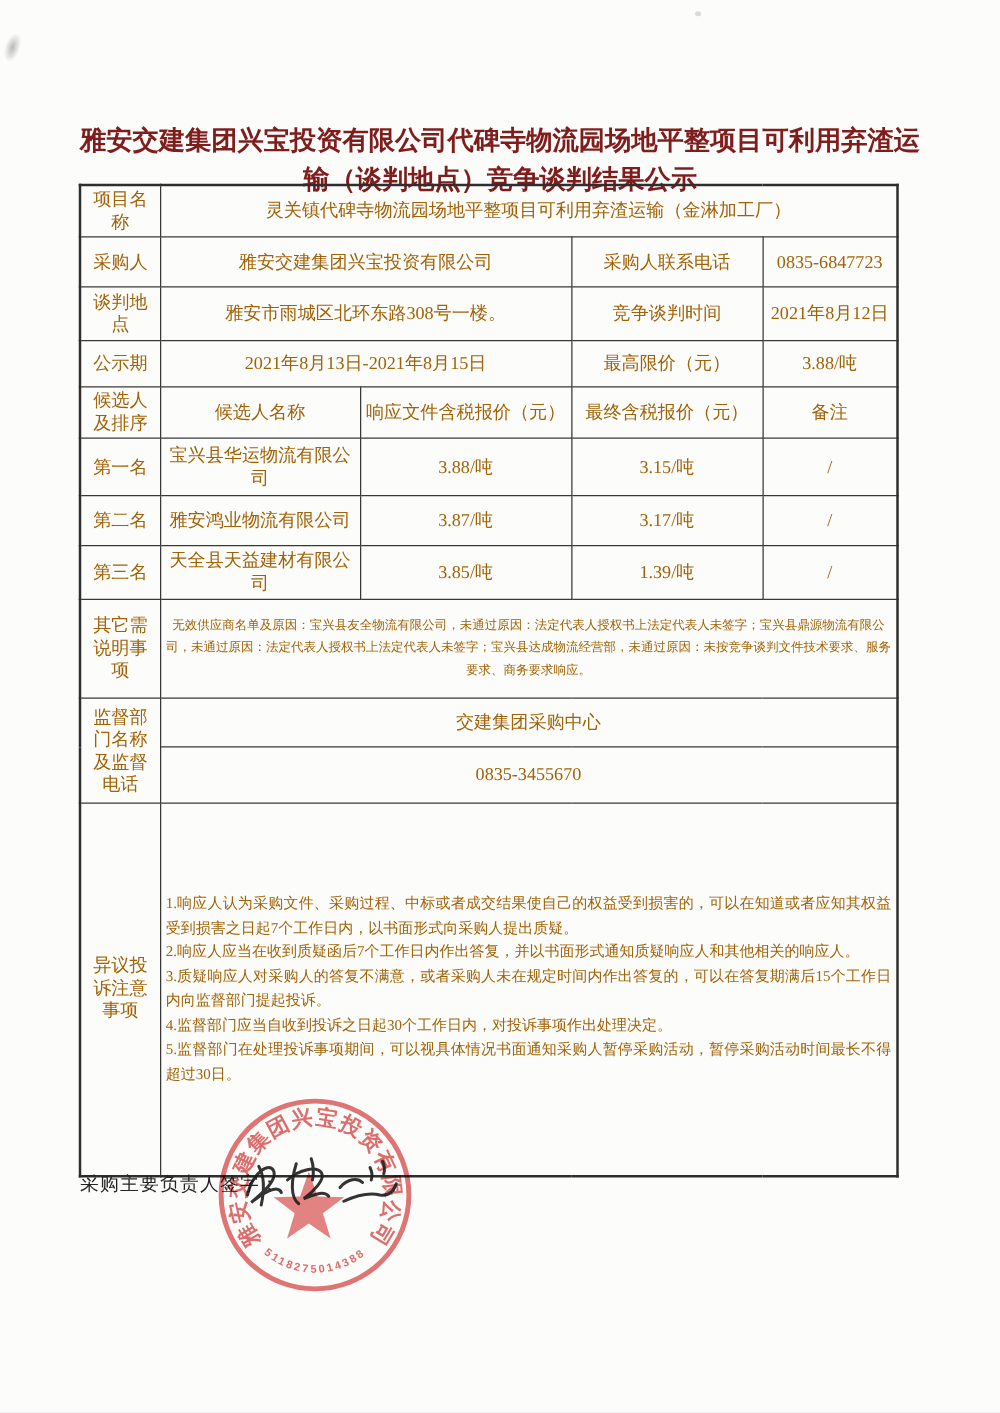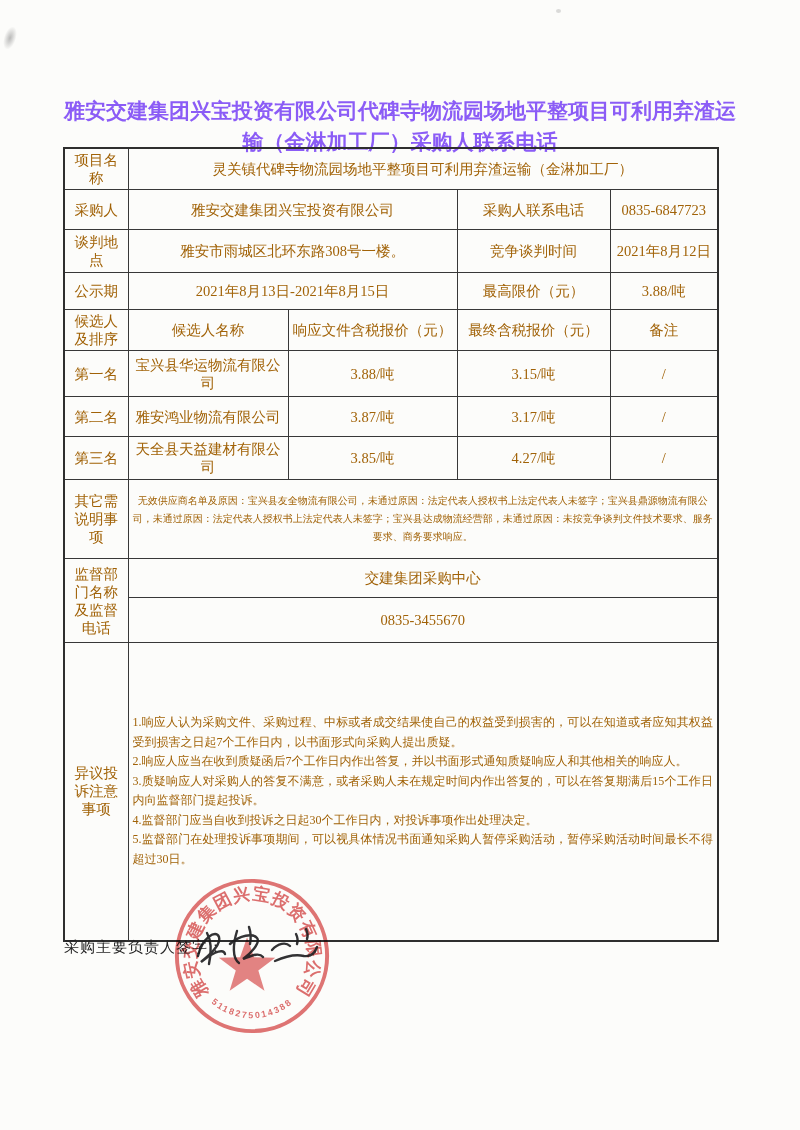--- a/index.html
+++ b/index.html
@@ -16,22 +16,22 @@
   .corner-mark {
     position:absolute; left:4px; top:26px; width:12px; height:24px;
     background:radial-gradient(closest-side, rgba(85,85,85,.40), rgba(120,120,120,0));
     transform:rotate(18deg);
   }
   .speck { position:absolute; border-radius:50%; background:rgba(140,140,140,.30); }
 
   .title {
     position:absolute; top:83px; left:50%; transform:translateX(-50%);
     width:720px; text-align:center;
-    font-family:Liberation Mono, monospace;
-    font-weight:bold; font-size:21px; line-height:31px; color:#8b5cf6;
+    font-family:Liberation Serif, serif;
+    font-weight:bold; font-size:21px; line-height:31px; color:#7f1d1d;
   }
 
   table.doc {
     position:absolute; left:63px; top:147px; width:654px;
     border-collapse:collapse; table-layout:fixed;
     font-size:14.5px; color:#a16207;
     border:2.4px solid #2e2e2e;
   }
   table.doc td {
     border:1.5px solid #383838;
@@ -65,21 +65,21 @@
   }
 </style>
 </head>
 <body>
 
 <div class="page">
 
   <div class="corner-mark"></div>
   <div class="speck" style="left:556px; top:9px; width:5px; height:4px;"></div>
 
-  <h1 class="title"><span>雅安交建集团兴宝投资有限公司代碑寺物流园场地平整项目可利用弃渣运</span><br><span>输（金淋加工厂）采购人联系电话</span></h1>
+  <h1 class="title"><span>雅安交建集团兴宝投资有限公司代碑寺物流园场地平整项目可利用弃渣运</span><br><span>输（谈判地点）竞争谈判结果公示</span></h1>
 
   <table class="doc">
     <colgroup>
       <col style="width:64px">
         <col style="width:160px">
         <col style="width:169px">
       <col style="width:153px">
         <col style="width:108px">
     </colgroup>
 
@@ -131,21 +131,21 @@
       <td>雅安鸿业物流有限公司</td>
       <td>3.87/吨</td>
       <td>3.17/吨</td>
       <td>/</td>
     </tr>
 
     <tr style="height:43px">
       <td class="lbl">第三名</td>
       <td>天全县天益建材有限公司</td>
       <td>3.85/吨</td>
-      <td>4.27/吨</td>
+      <td>1.39/吨</td>
       <td>/</td>
     </tr>
 
     <tr style="height:79px">
       <td class="lbl">其它需说明事项</td>
       <td class="para" colspan="4">无效供应商名单及原因：宝兴县友全物流有限公司，未通过原因：法定代表人授权书上法定代表人未签字；宝兴县鼎源物流有限公司，未通过原因：法定代表人授权书上法定代表人未签字；宝兴县达成物流经营部，未通过原因：未按竞争谈判文件技术要求、服务要求、商务要求响应。</td>
     </tr>
 
     <tr style="height:39px">
       <td class="lbl" rowspan="2">监督部门名称及监督电话</td>

